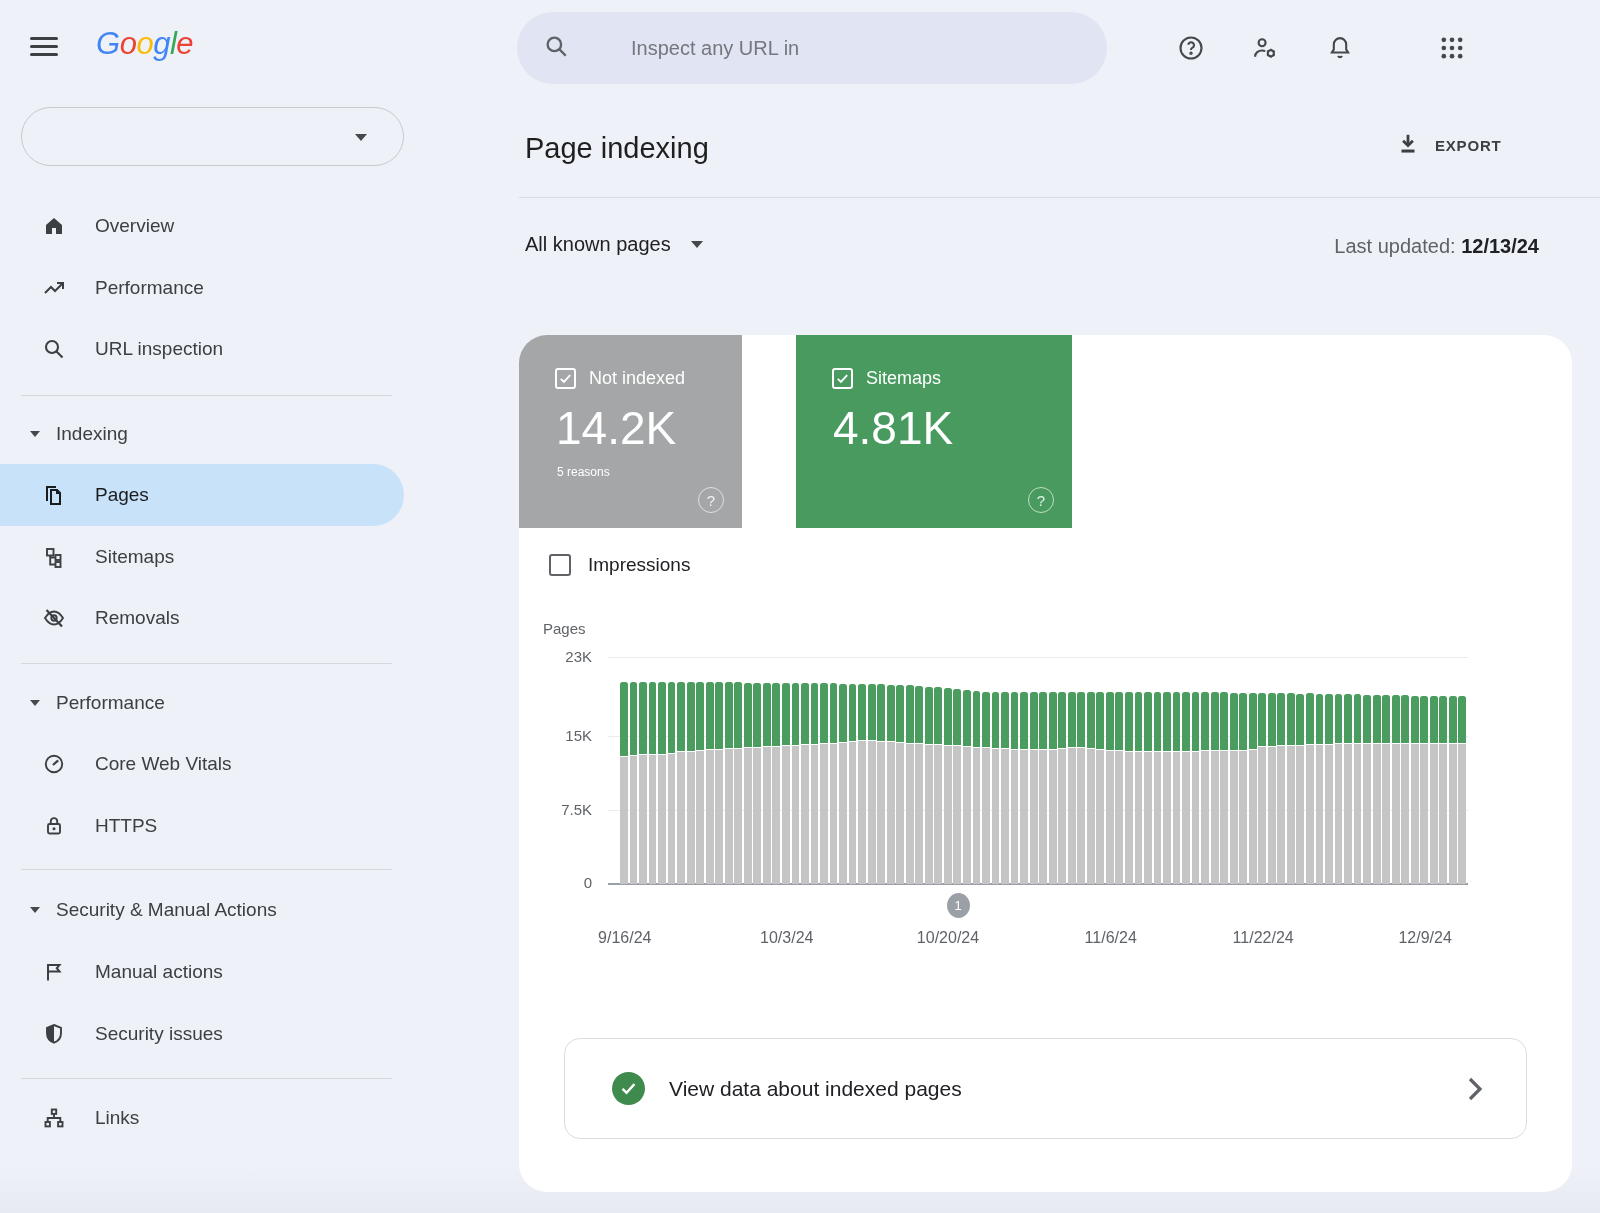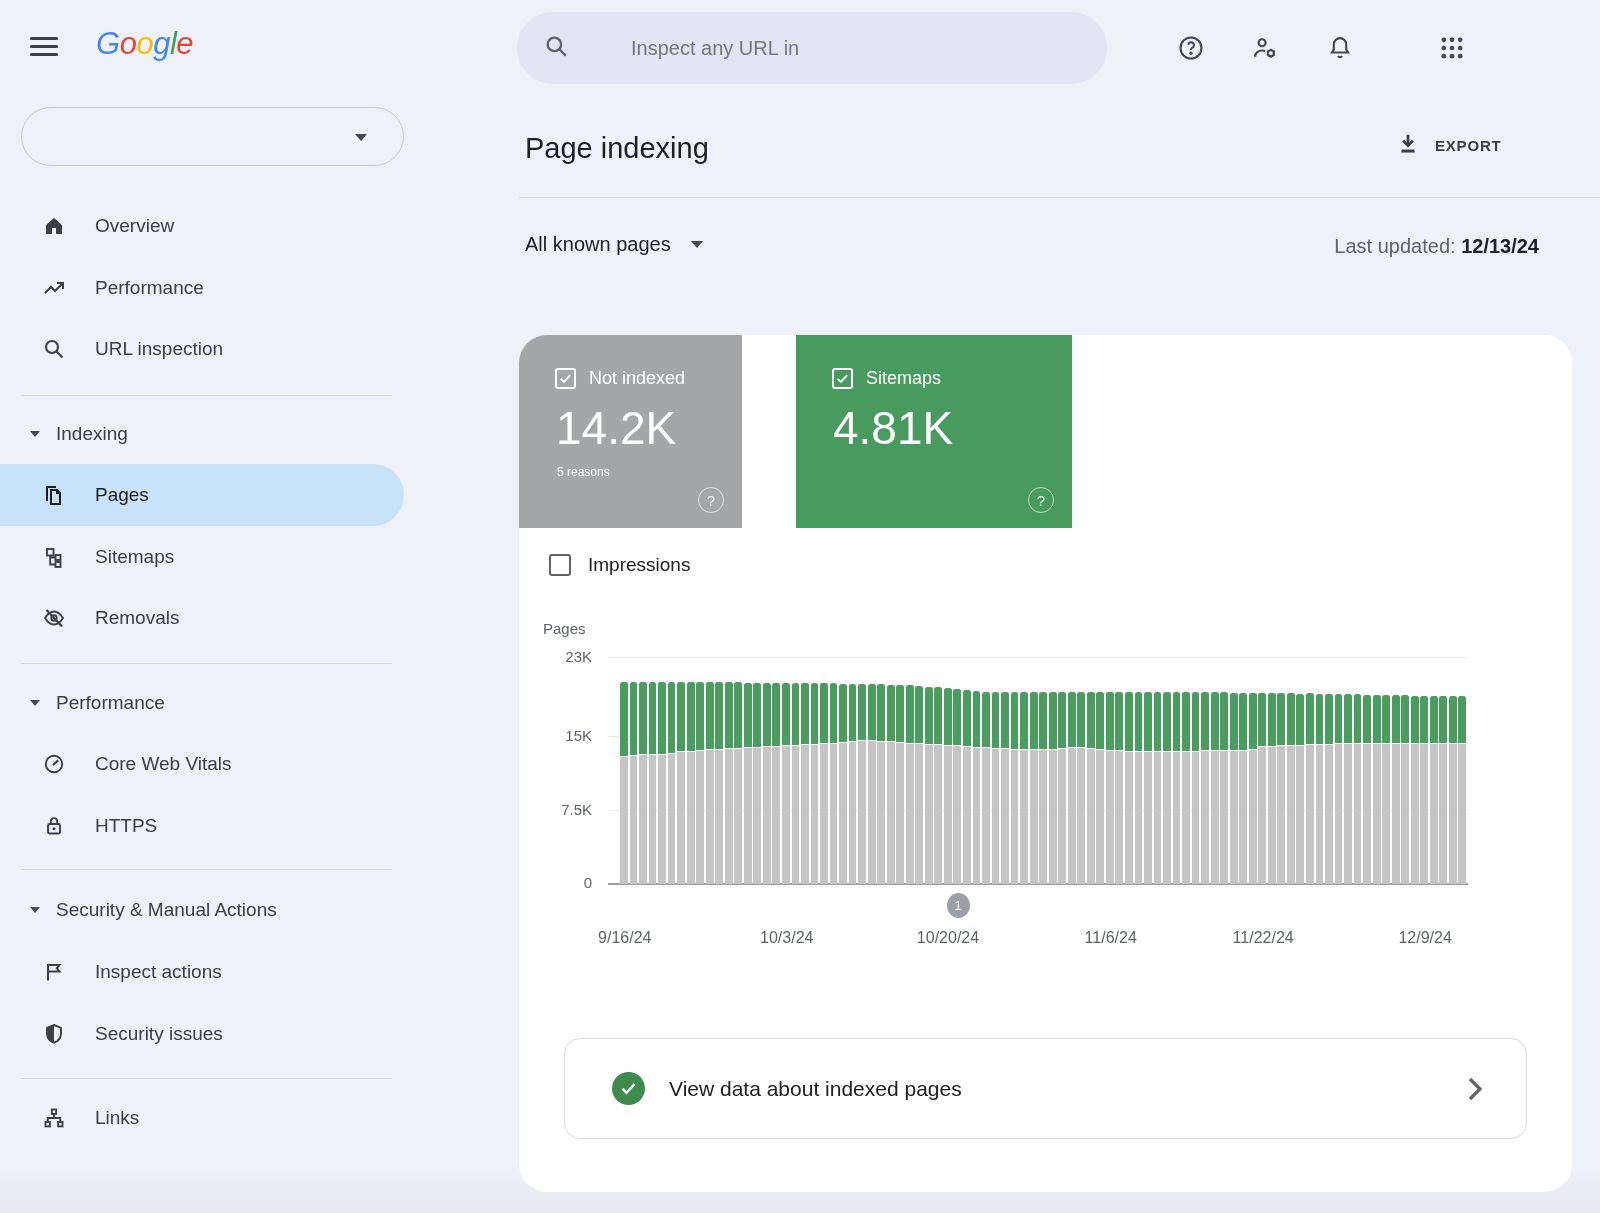--- a/index.html
+++ b/index.html
@@ -229,21 +229,21 @@
 
 <div class="abs nav-header" style="top:887px">
   <span class="tri"></span>
   <span class="nlabel">Security &amp; Manual Actions</span>
 </div>
 <div class="abs nav-item" style="top:941px">
   <span class="nicon"><svg viewBox="0 0 24 24" fill="none" stroke="#3c4043" stroke-width="2">
         <line x1="6" y1="4" x2="6" y2="20.5"></line>
         <path d="M6 5 H17.5 L14.8 8.2 L17.5 11.4 H6"></path>
       </svg></span>
-  <span class="nlabel">Inspect actions</span>
+  <span class="nlabel">Manual actions</span>
 </div>
 <div class="abs nav-item" style="top:1003px">
   <span class="nicon"><svg viewBox="0 0 24 24" fill="none" stroke="#3c4043" stroke-width="1.9">
         <path d="M12 3 L19 5.8 V11 C19 15.6 16.1 19.2 12 20.7 C7.9 19.2 5 15.6 5 11 V5.8 Z"></path>
         <path d="M12 3 L5 5.8 V11 C5 15.6 7.9 19.2 12 20.7 Z" fill="#3c4043" stroke="none"></path>
       </svg></span>
   <span class="nlabel">Security issues</span>
 </div>
 
 <div class="abs sdivider" style="top:1078px"></div>

